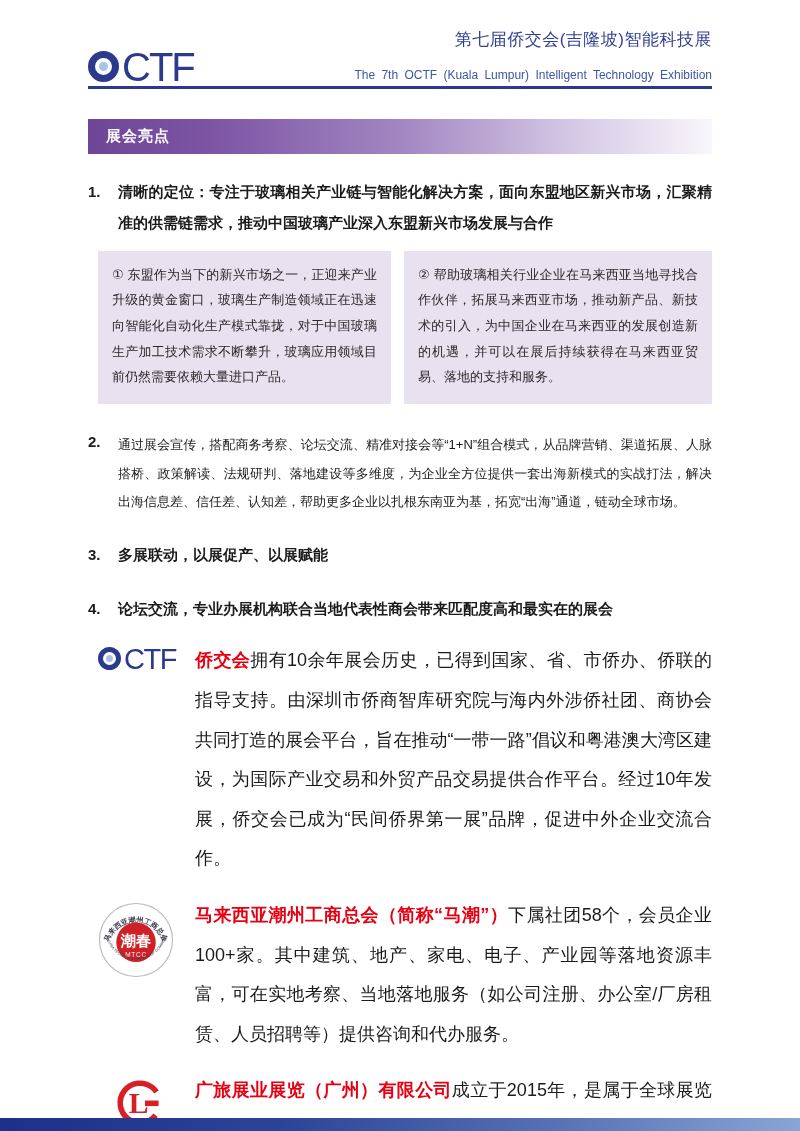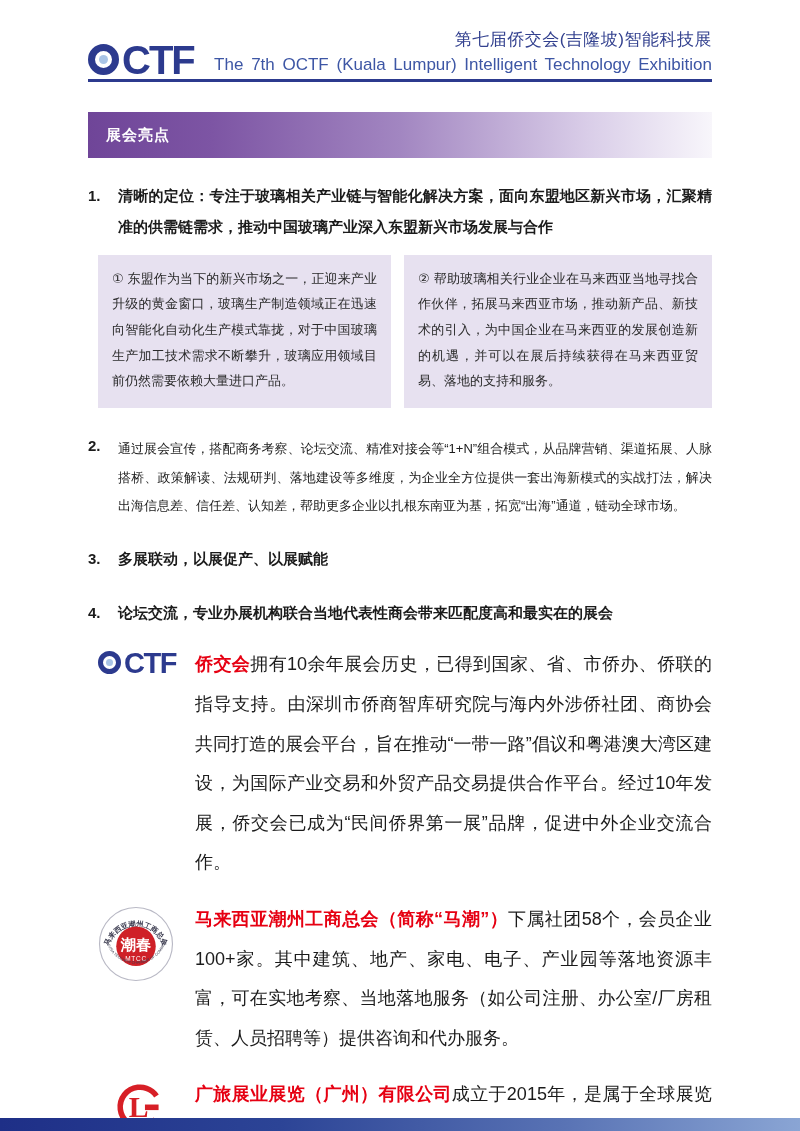--- a/index.html
+++ b/index.html
@@ -10,29 +10,29 @@
     color:#1b1b1b;
   }
   .page { padding:28px 88px 0 88px; }
 
   
   .hdr { display:flex; justify-content:space-between; align-items:flex-end; }
   .octf-logo { display:flex; align-items:center; gap:3px; }
   .o-ring { width:31px; height:31px; border:7px solid #2c3a8e; border-radius:50%;
             display:flex; align-items:center; justify-content:center; }
   .o-dot { width:9px; height:9px; border-radius:50%; background:#a9c4e6; }
-  .octf-letters { font-size:40px; line-height:30px; font-weight:bold; color:#2c3a8e; letter-spacing:-2px; }
+  .octf-letters { font-size:40px; line-height:30px; font-weight:normal; color:#2c3a8e; letter-spacing:-2px; }
   .hdr-titles { text-align:right; }
   .title-cn { font-size:17px; font-weight:normal; color:#33418f; letter-spacing:.5px; }
-  .title-en { font-size:17px; color:#3d56a5; margin-top:4px; word-spacing:3px; }
+  .title-en { font-size:12px; color:#3d56a5; margin-top:17px; word-spacing:3px; }
   .hdr-rule { border-bottom:3px solid #2c3a8e; margin-top:4px; }
 
   
   .section-bar {
-    margin-top:30px; height:46px; display:flex; align-items:center;
+    margin-top:30px; height:35px; display:flex; align-items:center;
     background:linear-gradient(90deg,#6f4598 0%,#7d55a4 20%,#a286c1 50%,#d9cde8 80%,#f8f6fb 100%);
   }
   .section-bar span { color:#ffffff; font-size:15px; font-weight:bold; padding-left:18px; letter-spacing:1px; }
 
   
   .item { display:flex; margin-top:23px; }
   .item .num { width:30px; flex:none; font-size:15px; font-weight:bold; line-height:2.05; }
   .item .itext { flex:1; }
   .item-heading { font-size:15px; font-weight:bold; line-height:2.05; text-align:justify; }
   .item-body { font-size:13px; line-height:2.2; text-align:justify; margin-top:4px; color:#1b1b1b; }

